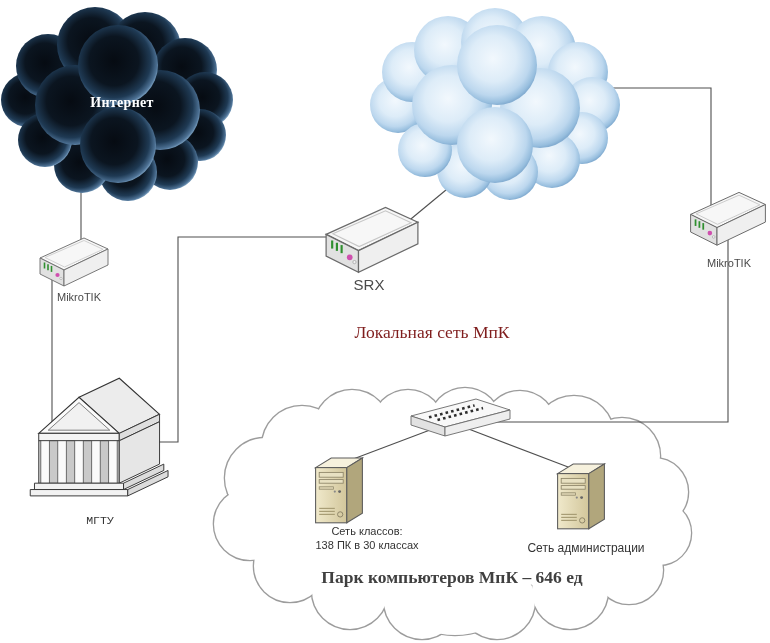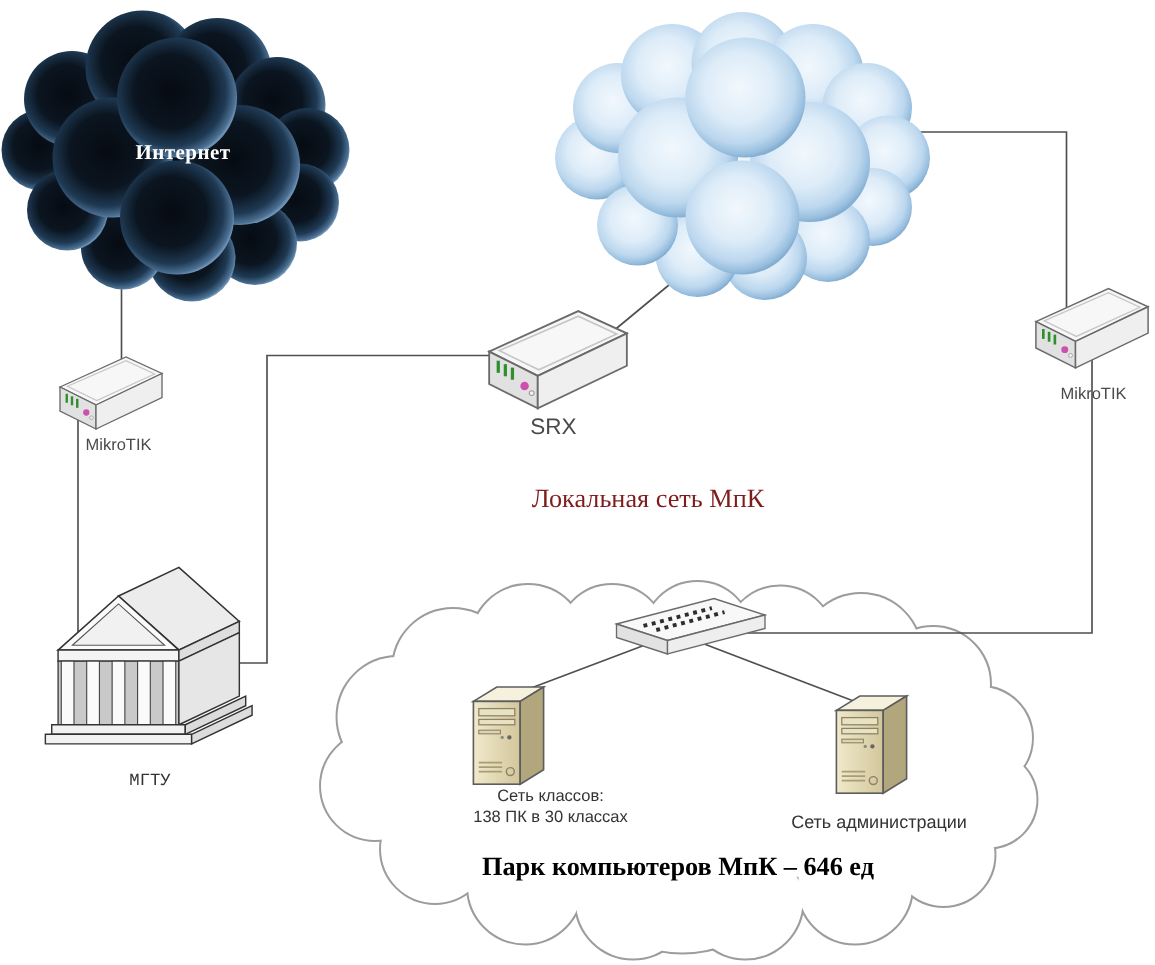--- a/index.html
+++ b/index.html
@@ -10,21 +10,21 @@
   .lbl { position:absolute; transform:translateX(-50%); white-space:nowrap; text-align:center; }
   .t-internet { left:122px; top:95px; font-family:"Liberation Serif",serif; font-weight:bold; font-size:14px; color:#ffffff; letter-spacing:.3px; }
   .t-leased { left:484px; top:78px; font-family:"Liberation Serif",serif; font-size:13.5px; color:#1c1c1c; line-height:17px; }
   .t-mikrotik-left { left:79px; top:291px; font-size:11px; color:#4a4a4a; }
   .t-srx { left:369px; top:276px; font-size:15px; color:#4a4a4a; }
   .t-mikrotik-right { left:729px; top:257px; font-size:11px; color:#4a4a4a; }
   .t-local { left:432px; top:322px; font-family:"Liberation Serif",serif; font-weight:normal; font-size:17.5px; color:#7f1d1d; }
   .t-mgtu { left:100px; top:514px; font-size:11.5px; color:#333;font-family:Liberation Mono, monospace; }
   .t-class { left:337px; top:524px; font-size:11px; color:#333; line-height:14px;margin-left:30px; }
   .t-admin { left:586px; top:541px; font-size:12px; color:#333; }
-  .t-park { left:452px; top:567px; font-family:"Liberation Serif",serif; font-weight:bold; font-size:17.5px; color:#000000; }
+  .t-park { left:452px; top:567px; font-family:"Liberation Serif",serif; font-weight:bold; font-size:17.5px; color:#404040; }
 </style>
 </head>
 <body>
 
 <div class="stage">
 
 <svg width="770" height="643" viewBox="0 0 770 643">
   <defs>
     <radialGradient id="darkLump" cx="45%" cy="45%" r="56%">
       <stop offset="0%" stop-color="#060b12"></stop>

